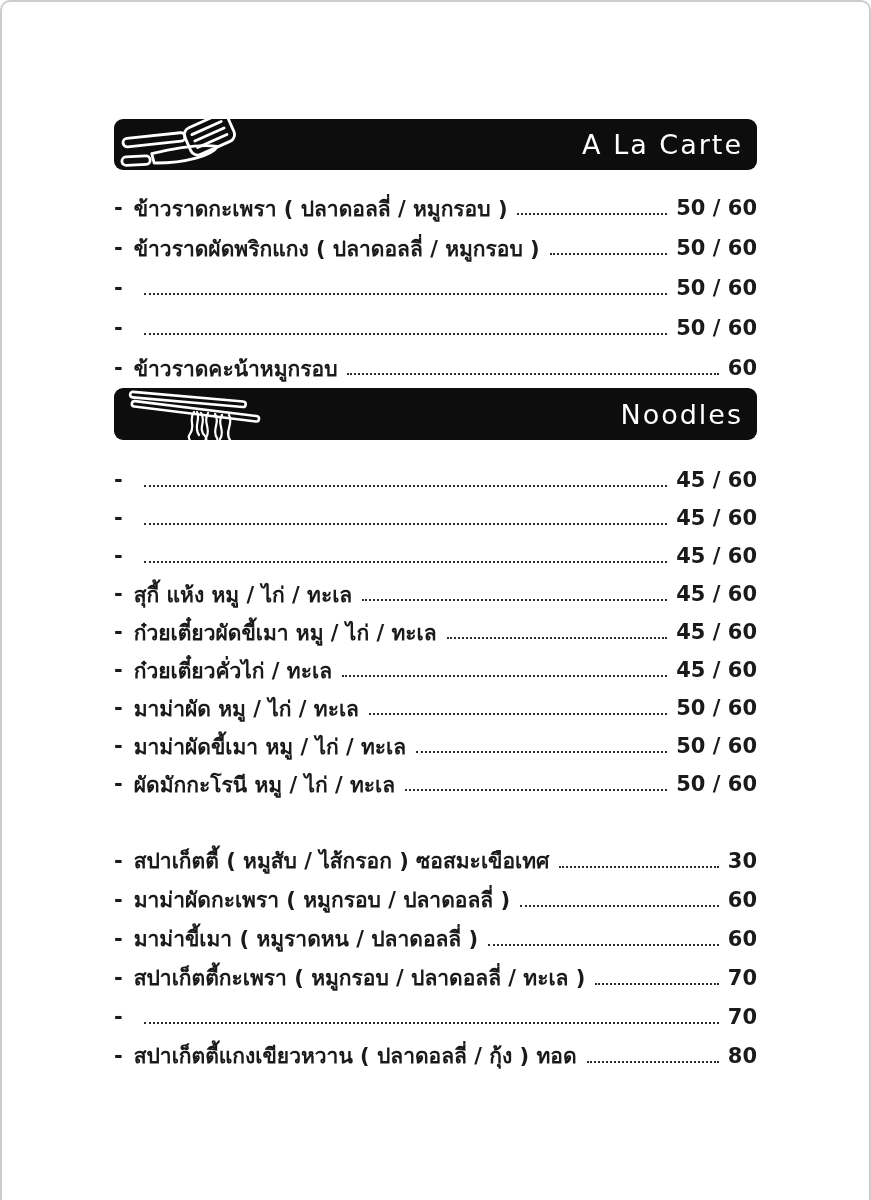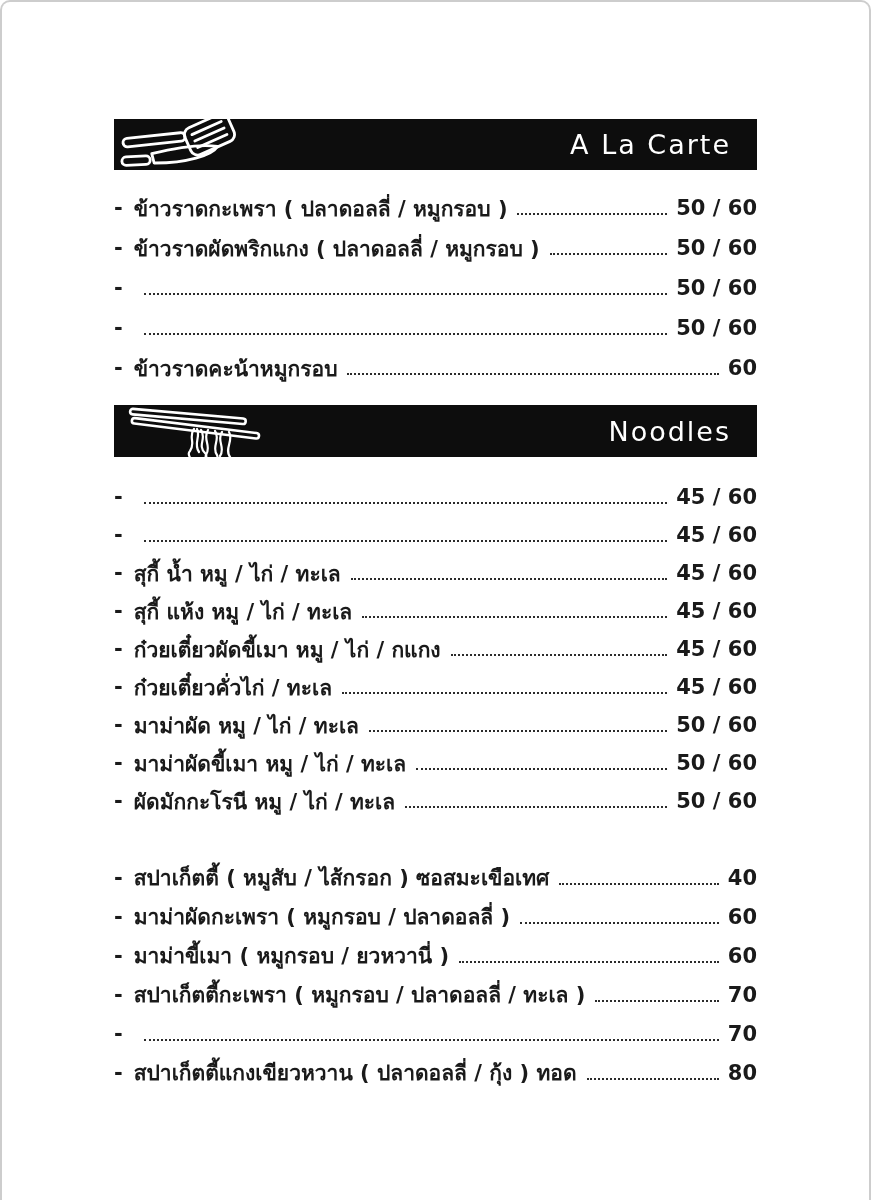--- a/index.html
+++ b/index.html
@@ -27,22 +27,23 @@
   }
   .content { width: 643px; margin: 0 auto; padding-top: 117px; }
 
   
   .bar {
     background: var(--bar-bg);
     height: 51px;
     display: flex;
     align-items: center;
     justify-content: space-between;
-    padding: 0 26px 0 6px;
+    padding: 0 14px 0 6px;
     overflow: hidden;
+    border-radius: 9px;
   }
   .bar.noodles-bar { height: 52px; }
   .bar-icon { display: flex; align-items: flex-start; height: 100%; }
   .bar-icon svg { display: block; }
   .bar-title {
     color: var(--bar-text);
     font-size: 27px;
     letter-spacing: 2px;
     white-space: nowrap;
   }
@@ -55,21 +56,21 @@
     font-weight: bold;
     font-size: 21px;
     color: var(--text);
   }
   .section-alacarte .menu-row { height: 40px; }
   .section-noodles .group-0 .menu-row { height: 38px; }
   .section-noodles .group-1 .menu-row { height: 39px; }
   .section-alacarte .items { padding-top: 18px; }
   .section-noodles .group-0 { padding-top: 21px; }
   .section-noodles .group-1 { padding-top: 38px; }
-  .section-noodles .bar { margin-top: 17px; }
+  .section-noodles .bar { margin-top: 0; }
 
   .dash { margin-right: 11px; }
   .name { white-space: nowrap; }
   .dots {
     flex: 1 1 auto;
     min-width: 14px;
     border-bottom: 2.5px dotted var(--dots);
     margin: 0 9px 0 10px;
     transform: translateY(6px);
     height: 0;
@@ -163,33 +164,32 @@
               <span class="dots"></span>
               <span class="price">45 / 60</span>
             </div>
             <div class="menu-row">
               <span class="dash">-</span>
               <span class="dots"></span>
               <span class="price">45 / 60</span>
             </div>
             <div class="menu-row">
               <span class="dash">-</span>
-              <span class="name">สุกี้ น้ำ หมู / ไก่ / ทะเล</span>
               <span class="dots"></span>
               <span class="price">45 / 60</span>
             </div>
             <div class="menu-row">
               <span class="dash">-</span>
               <span class="name">สุกี้ แห้ง หมู / ไก่ / ทะเล</span>
               <span class="dots"></span>
               <span class="price">45 / 60</span>
             </div>
             <div class="menu-row">
               <span class="dash">-</span>
-              <span class="name">ก๋วยเตี๋ยวผัดขี้เมา หมู / ไก่ / กแกง</span>
+              <span class="name">ก๋วยเตี๋ยวผัดขี้เมา หมู / ไก่ / ทะเล</span>
               <span class="dots"></span>
               <span class="price">45 / 60</span>
             </div>
             <div class="menu-row">
               <span class="dash">-</span>
               <span class="name">ก๋วยเตี๋ยวคั่วไก่ / ทะเล</span>
               <span class="dots"></span>
               <span class="price">45 / 60</span>
             </div>
             <div class="menu-row">
@@ -209,31 +209,31 @@
               <span class="name">ผัดมักกะโรนี หมู / ไก่ / ทะเล</span>
               <span class="dots"></span>
               <span class="price">50 / 60</span>
             </div>
           </div>
           <div class="group group-1">
             <div class="menu-row">
               <span class="dash">-</span>
               <span class="name">สปาเก็ตตี้ ( หมูสับ / ไส้กรอก ) ซอสมะเขือเทศ</span>
               <span class="dots"></span>
-              <span class="price">40</span>
+              <span class="price">30</span>
             </div>
             <div class="menu-row">
               <span class="dash">-</span>
               <span class="name">มาม่าผัดกะเพรา ( หมูกรอบ / ปลาดอลลี่ )</span>
               <span class="dots"></span>
               <span class="price">60</span>
             </div>
             <div class="menu-row">
               <span class="dash">-</span>
-              <span class="name">มาม่าขี้เมา ( หมูกรอบ / ยวหวานี่ )</span>
+              <span class="name">มาม่าขี้เมา ( หมูราดหน / ปลาดอลลี่ )</span>
               <span class="dots"></span>
               <span class="price">60</span>
             </div>
             <div class="menu-row">
               <span class="dash">-</span>
               <span class="name">สปาเก็ตตี้กะเพรา ( หมูกรอบ / ปลาดอลลี่ / ทะเล )</span>
               <span class="dots"></span>
               <span class="price">70</span>
             </div>
             <div class="menu-row">

